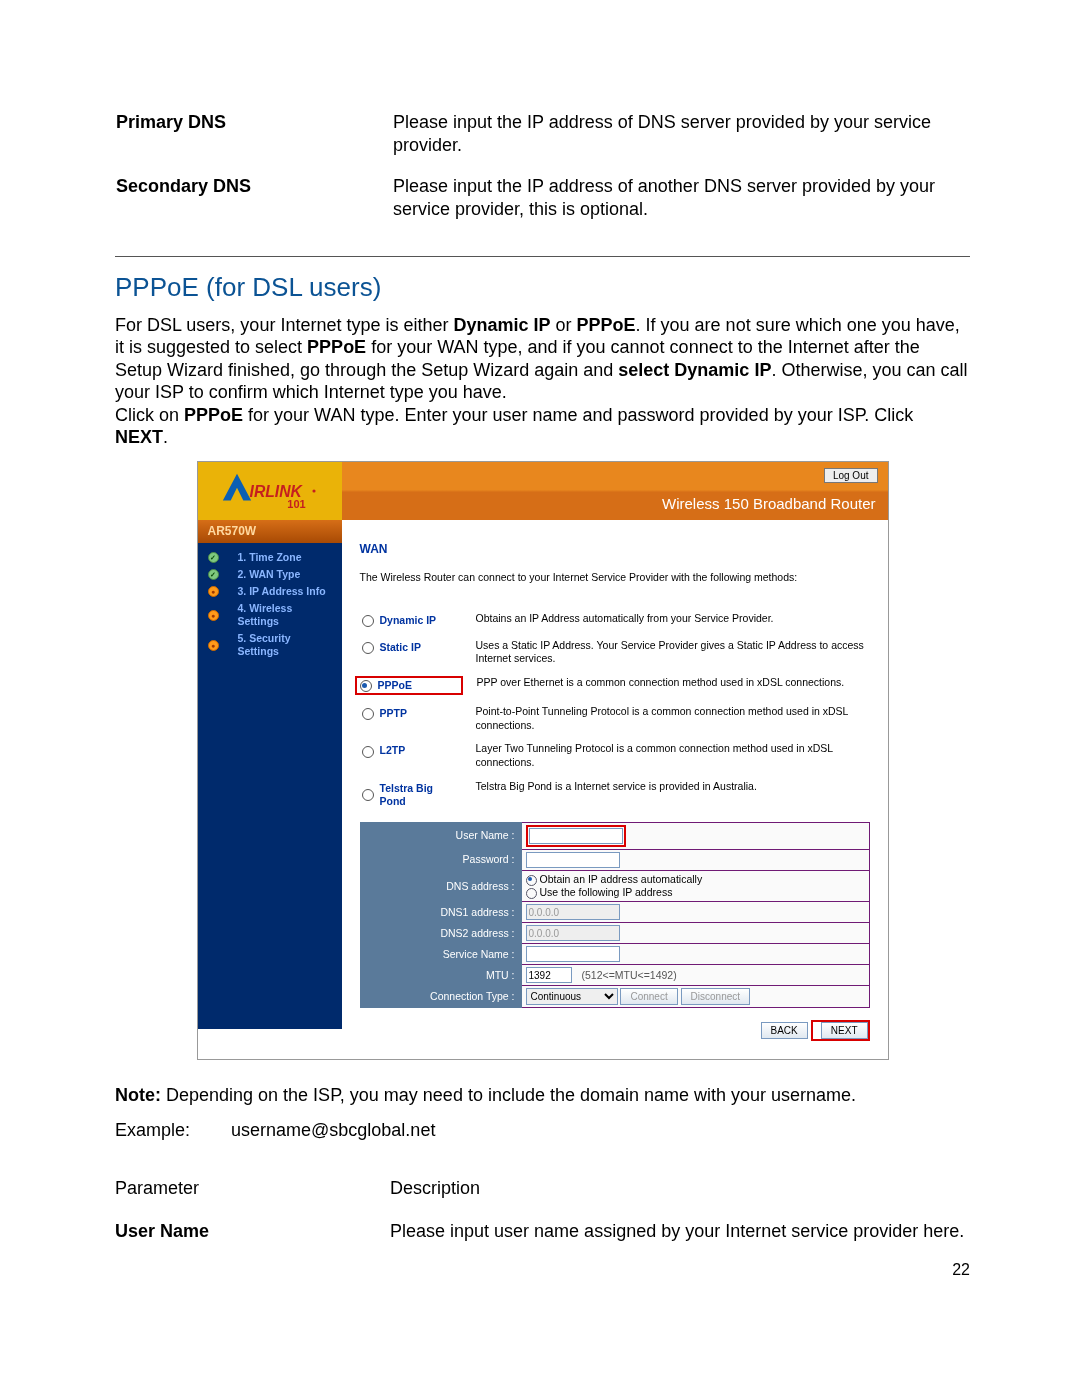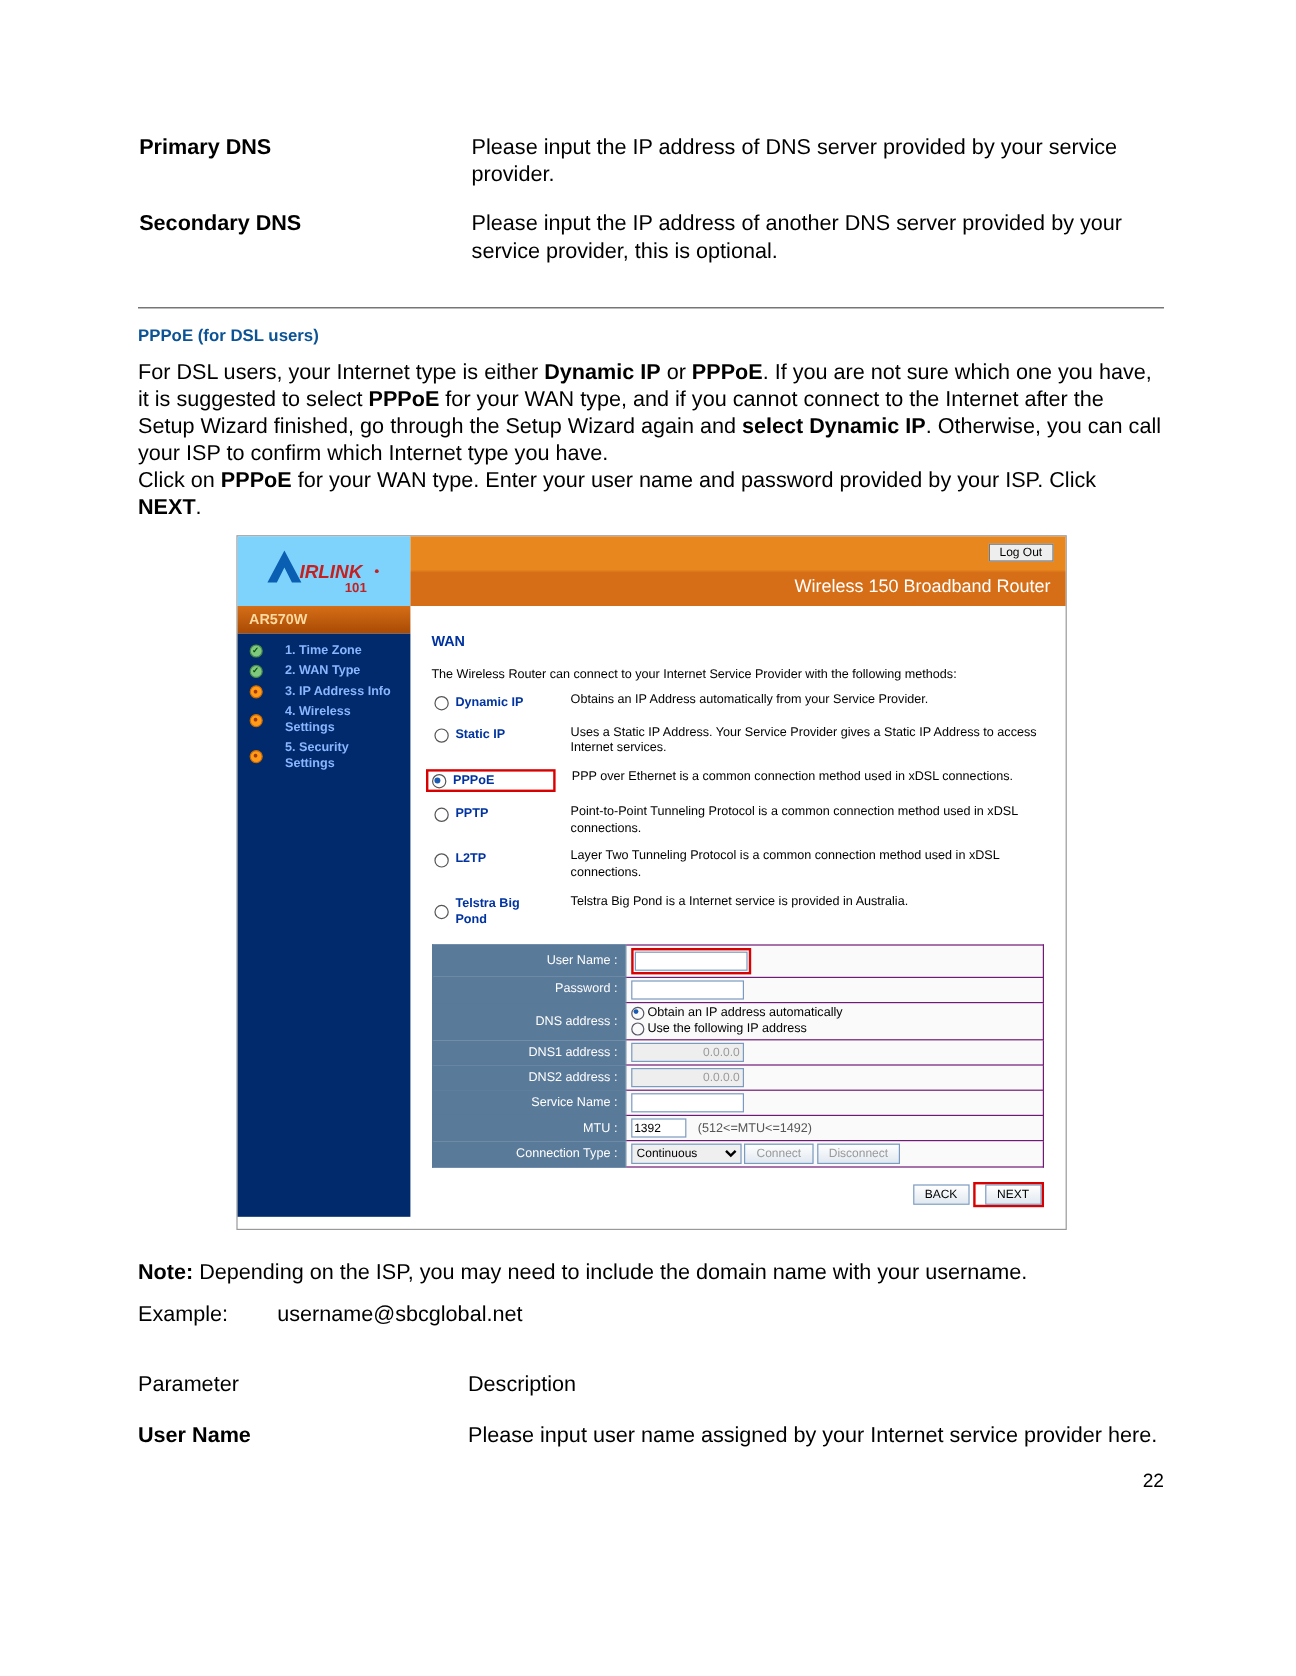--- a/index.html
+++ b/index.html
@@ -29,22 +29,22 @@
     width: 275px;
     font-weight: bold;
   }
   hr.sect {
     border: none;
     border-top: 1px solid #555;
     margin: 18px 0 14px 0;
   }
   h2.section {
     color: #0b5394;
-    font-size: 14px;
-    font-weight: bold;
+    font-size: 26px;
+    font-weight: normal;
     margin: 0 0 10px 0;
   }
   .body-text {
     margin: 0 0 12px 0;
   }
   .body-text b { font-weight: bold; }
 
   
   .router {
     width: 690px;
@@ -52,21 +52,21 @@
     border: 1px solid #999;
     font-size: 11px;
     background: #fff;
   }
   .router-top {
     display: flex;
     height: 58px;
   }
   .logo-cell {
     width: 144px;
-    background: #7dd3fc;
+    background: #eab308;
     display: flex;
     align-items: center;
     justify-content: center;
   }
   .logo-svg { width: 110px; height: 44px; }
   .hdr-right {
     flex: 1;
     background: linear-gradient(to bottom, #e8871e 0%, #e8871e 48%, #d66e17 52%, #d66e17 100%);
     position: relative;
   }
@@ -125,21 +125,21 @@
   .main {
     flex: 1;
     padding: 22px 18px 18px 18px;
   }
   .wan-title {
     color: #0033a0;
     font-weight: bold;
     font-size: 12px;
   }
   .wan-sub {
-    margin: 14px 0 8px 0;
+    margin: 14px 0 28px 0;
     font-size: 10.5px;
   }
   .wan-row {
     display: flex;
     align-items: flex-start;
     gap: 14px;
     margin-bottom: 10px;
   }
   .radio {
     width: 10px; height: 10px;
@@ -196,21 +196,21 @@
     padding: 2px 4px;
     background: #fafafa;
   }
   .form-tbl input[type=text], .form-tbl input[type=password] {
     border: 1px solid #7a9ac0;
     height: 14px;
     font-size: 10px;
     padding: 0 2px;
     width: 88px;
   }
-  .form-tbl input.disabled { background:#eee; color:#999;text-align:right; }
+  .form-tbl input.disabled { background:#eee; color:#999; }
   .form-tbl select {
     border: 1px solid #7a9ac0;
     font-size: 10px;
     height: 17px;
     width: 92px;
   }
   .hl-field { border: 2px solid #d80000; padding: 1px; display:inline-block; }
   .mini-radio {
     width:9px; height:9px; border:1px solid #556; border-radius:50%;
     display:inline-block; vertical-align:middle; margin-right:3px; position:relative;

